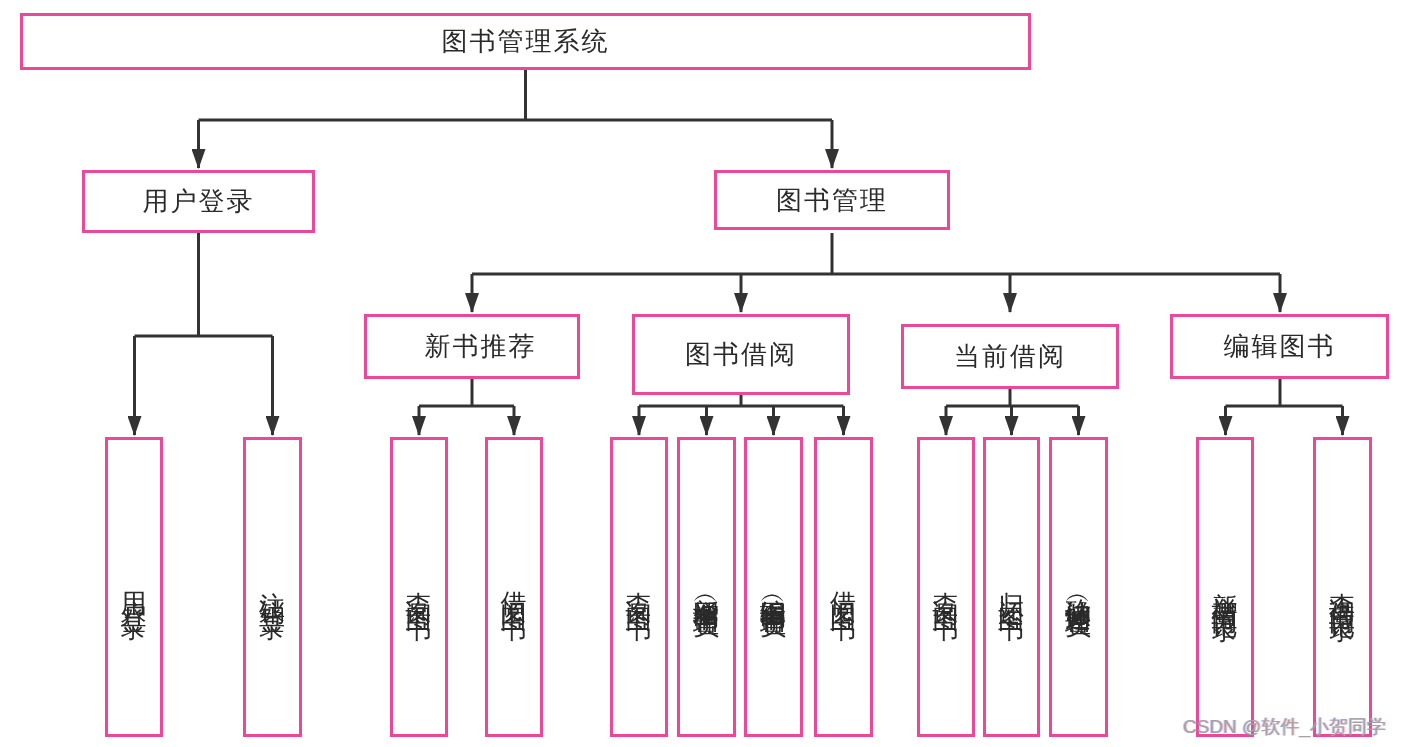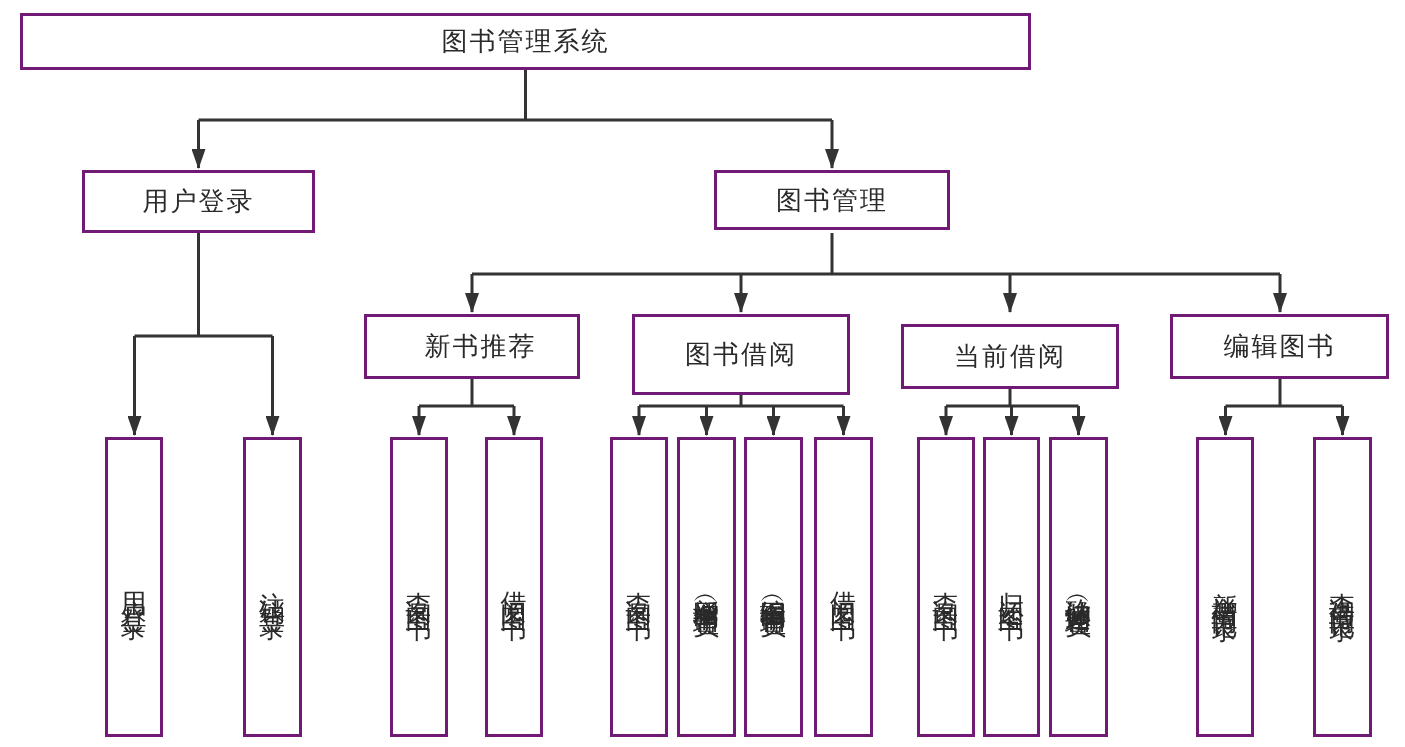--- a/index.html
+++ b/index.html
@@ -17,21 +17,21 @@
   .connectors {
     position: absolute;
     left: 0; top: 0;
     width: 1405px; height: 747px;
     pointer-events: none;
   }
 
   .node {
     position: absolute;
     background: #ffffff;
-    border: 3px solid #701a75;
+    border: 3px solid #ec4899;
     color: #2a2a2a;
     display: flex;
     align-items: center;
     justify-content: center;
   }
 
   .h-node {
     font-size: 26px;
     letter-spacing: 2px;
     white-space: nowrap;
@@ -160,14 +160,15 @@
     <span class="v-text ls-9">确认归还（管理员）</span>
   </div>
 
   <div class="node v-node" style="left:1196px; top:437px; width:58px; height:300px;">
     <span class="v-text ls-6">新增借阅记录</span>
   </div>
   <div class="node v-node" style="left:1313px; top:437px; width:59px; height:300px;">
     <span class="v-text ls-6">查询借阅记录</span>
   </div>
 
+  <div class="watermark">CSDN @软件_小贺同学</div>
 
 </div>
 
 </body></html>

